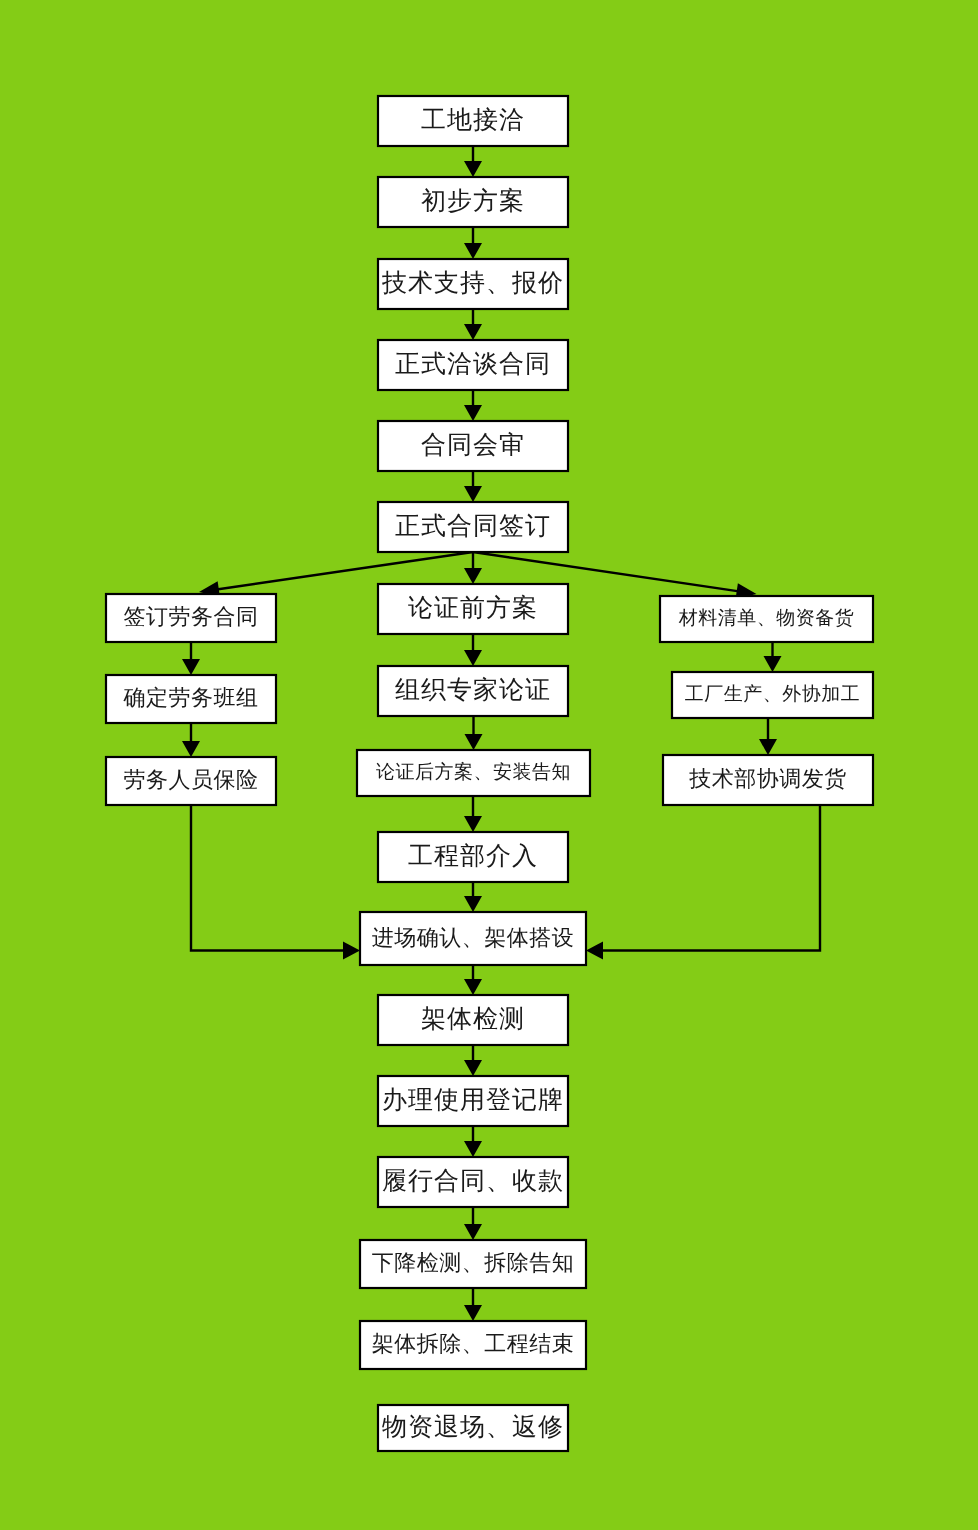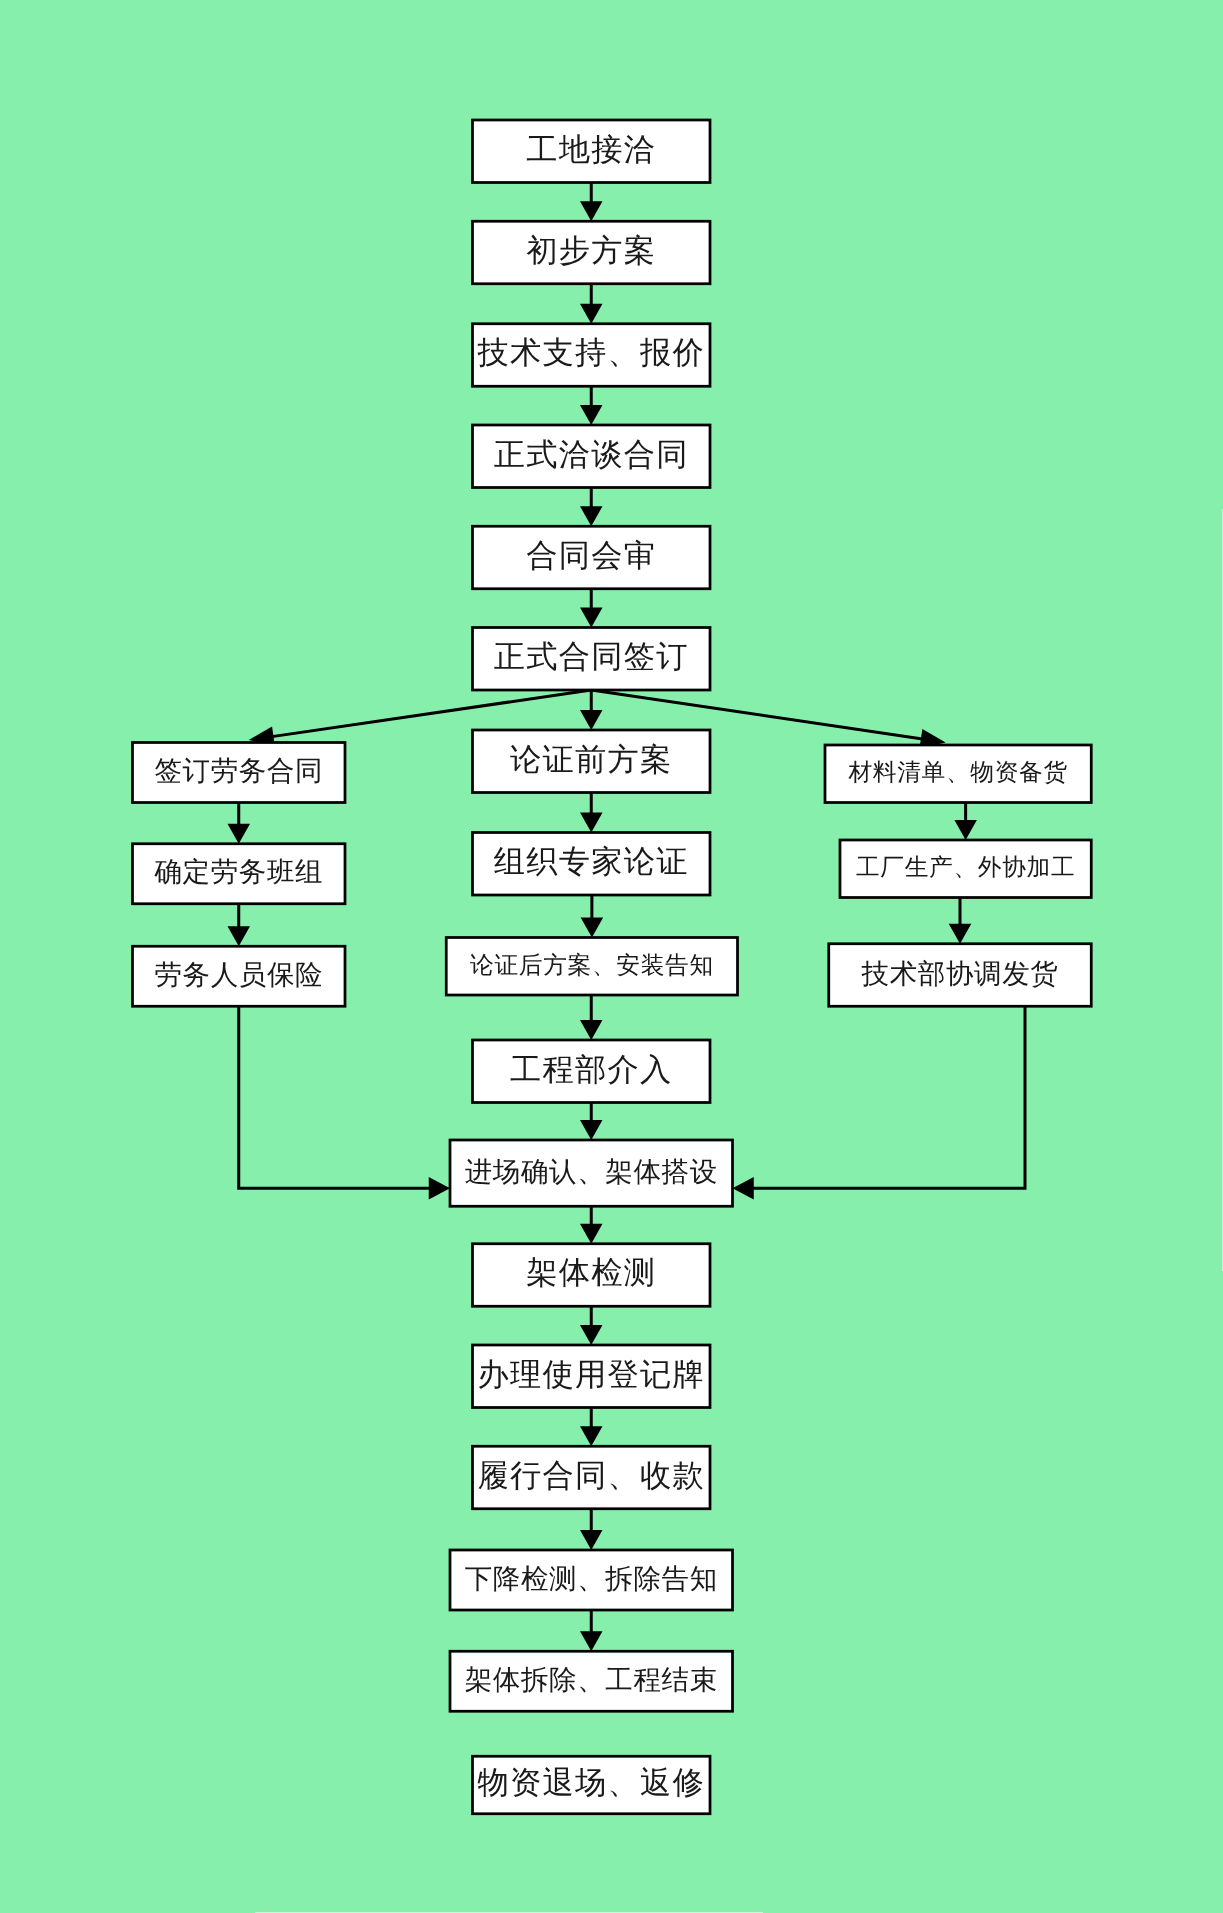--- a/index.html
+++ b/index.html
@@ -10,21 +10,21 @@
   body {
     width: 978px;
     height: 1530px;
     font-family: "Liberation Serif", "DejaVu Serif", serif;
     overflow: hidden;
   }
   #flowchart-root {
     position: relative;
     width: 978px;
     height: 1530px;
-    background: #86efac;
+    background: #84cc16;
   }
   svg#flow-svg {
     position: absolute;
     left: 0;
     top: 0;
     width: 978px;
     height: 1530px;
     display: block;
   }
   .node-rect {

